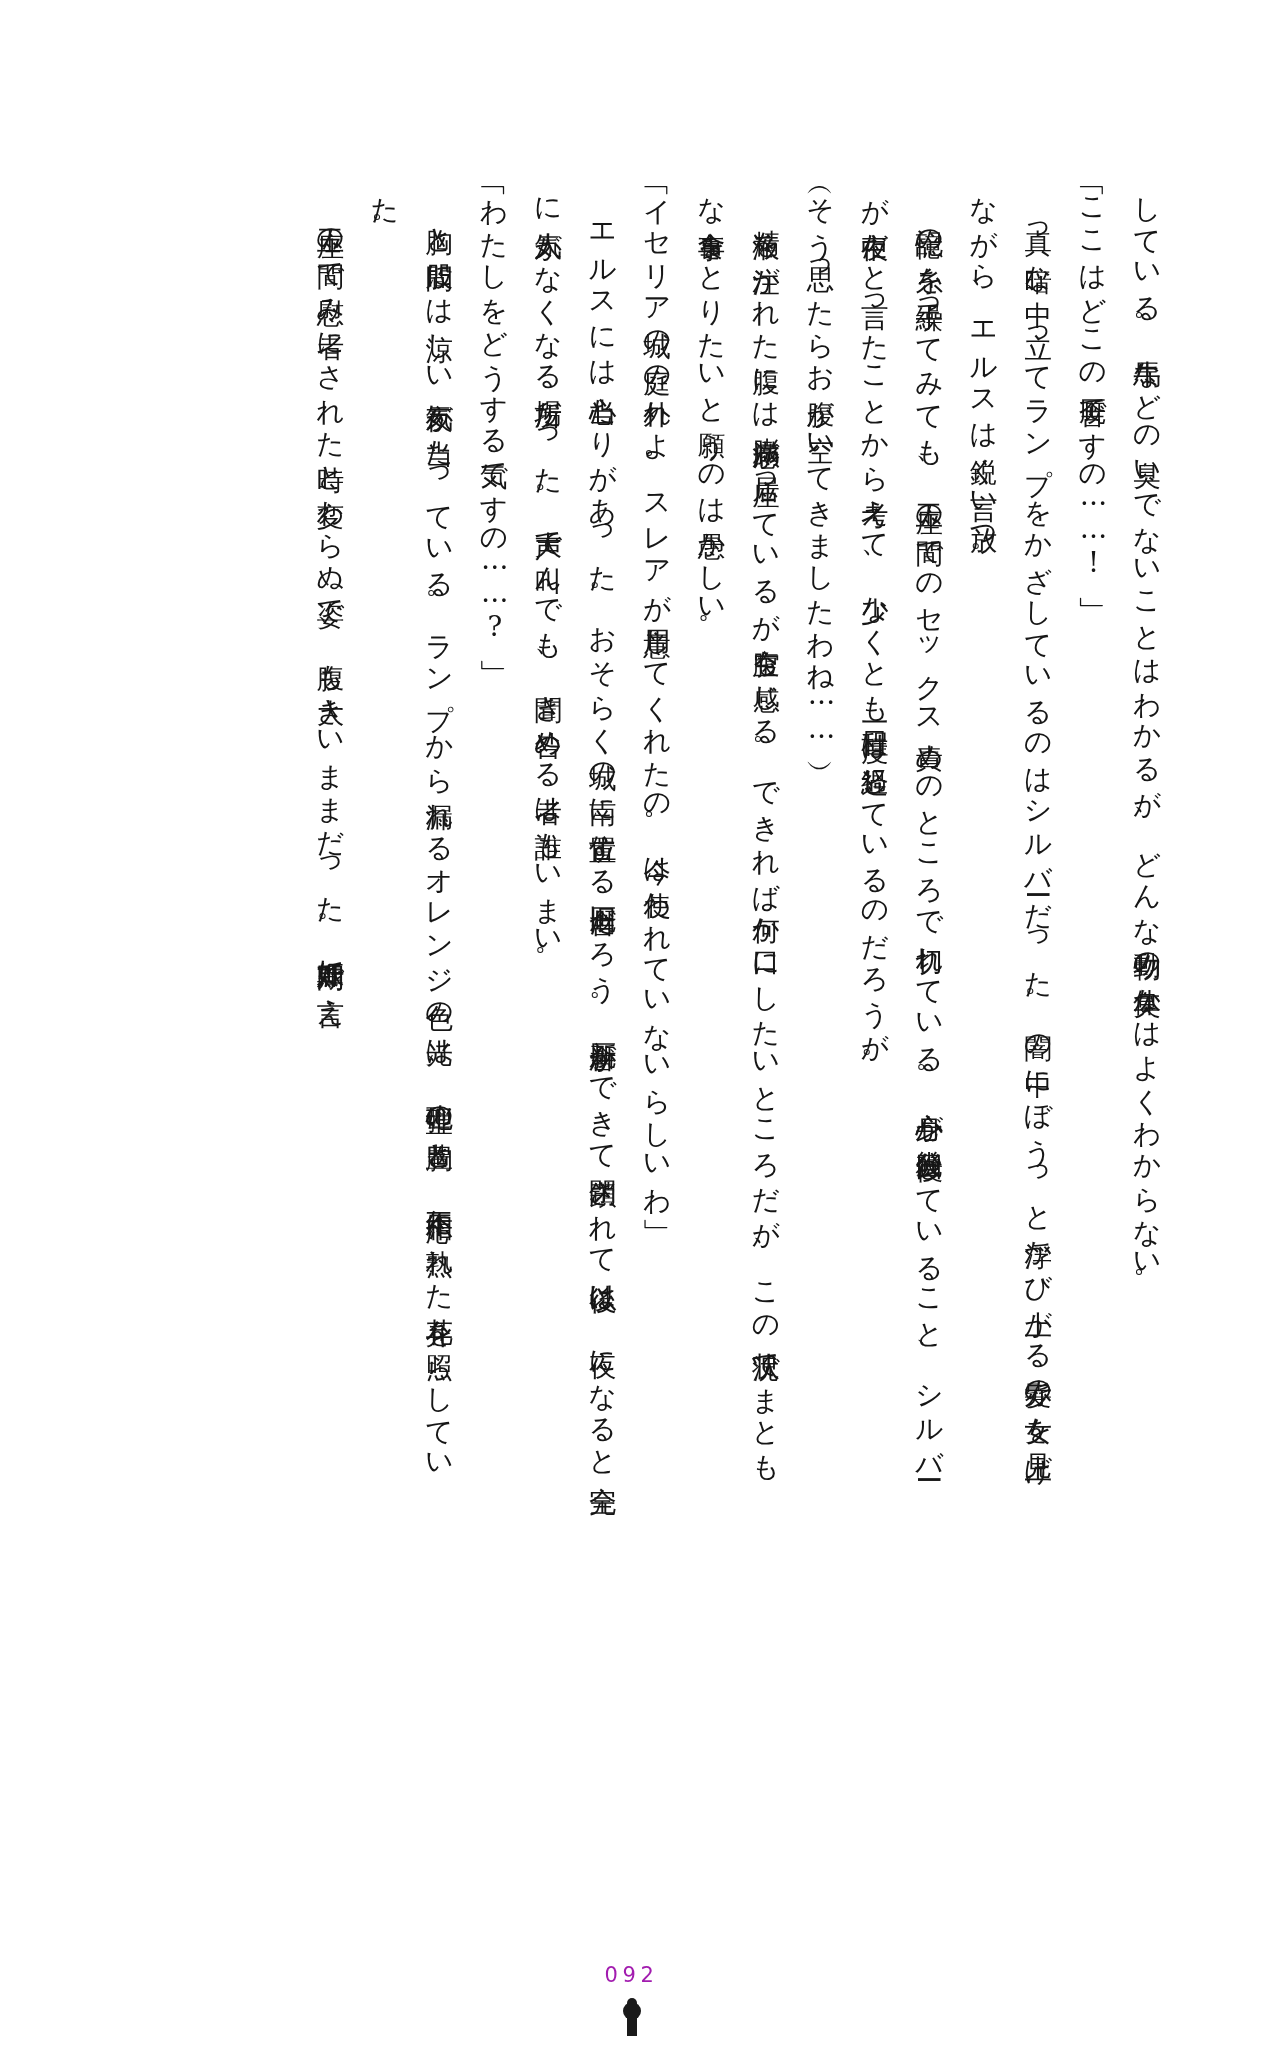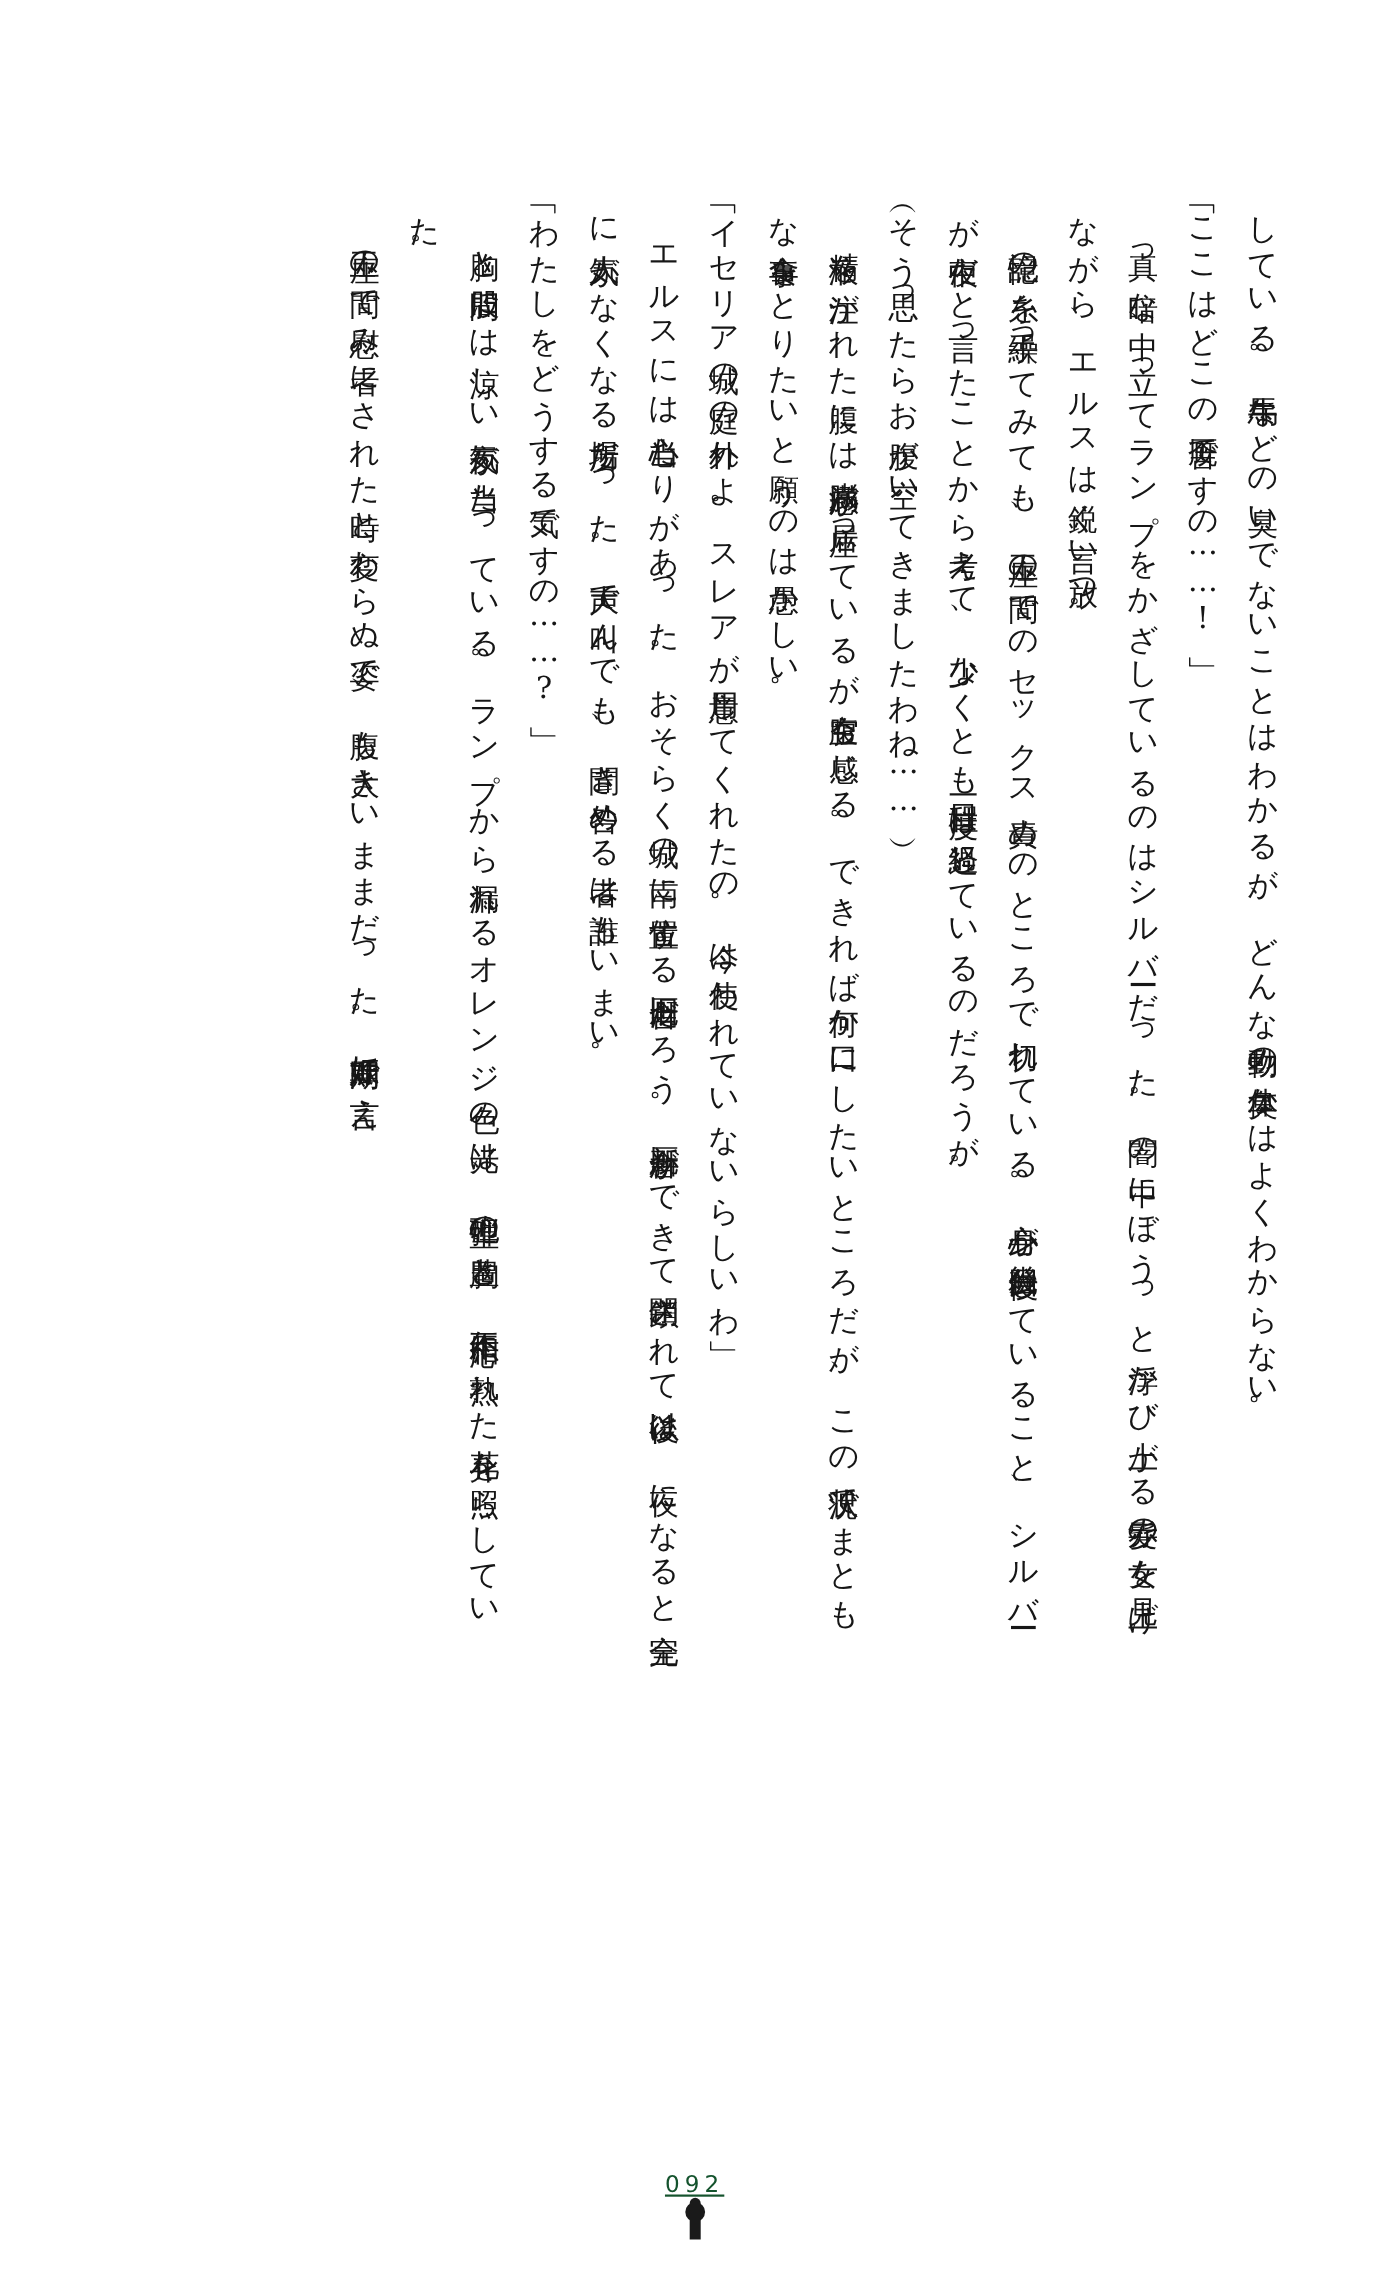--- a/index.html
+++ b/index.html
@@ -45,27 +45,26 @@
     margin: 0;
     padding: 0;
     text-indent: 0;
   }
 
   
   .folio {
     position: absolute;
     left: 0;
     right: 0;
-    bottom: 68px;
+    bottom: 79px;
     text-align: center;
     font-family: "DejaVu Sans", "Liberation Sans", sans-serif;
     font-size: 21px;
     letter-spacing: 0.22em;
-    color: #14532d;
-    text-decoration: underline;
+    color: #a21caf;
   }
 
   .folio-mark {
     position: absolute;
     left: 50%;
     bottom: 30px;
     transform: translateX(-50%);
     width: 10px;
     height: 38px;
     background: #1a1a1a;

